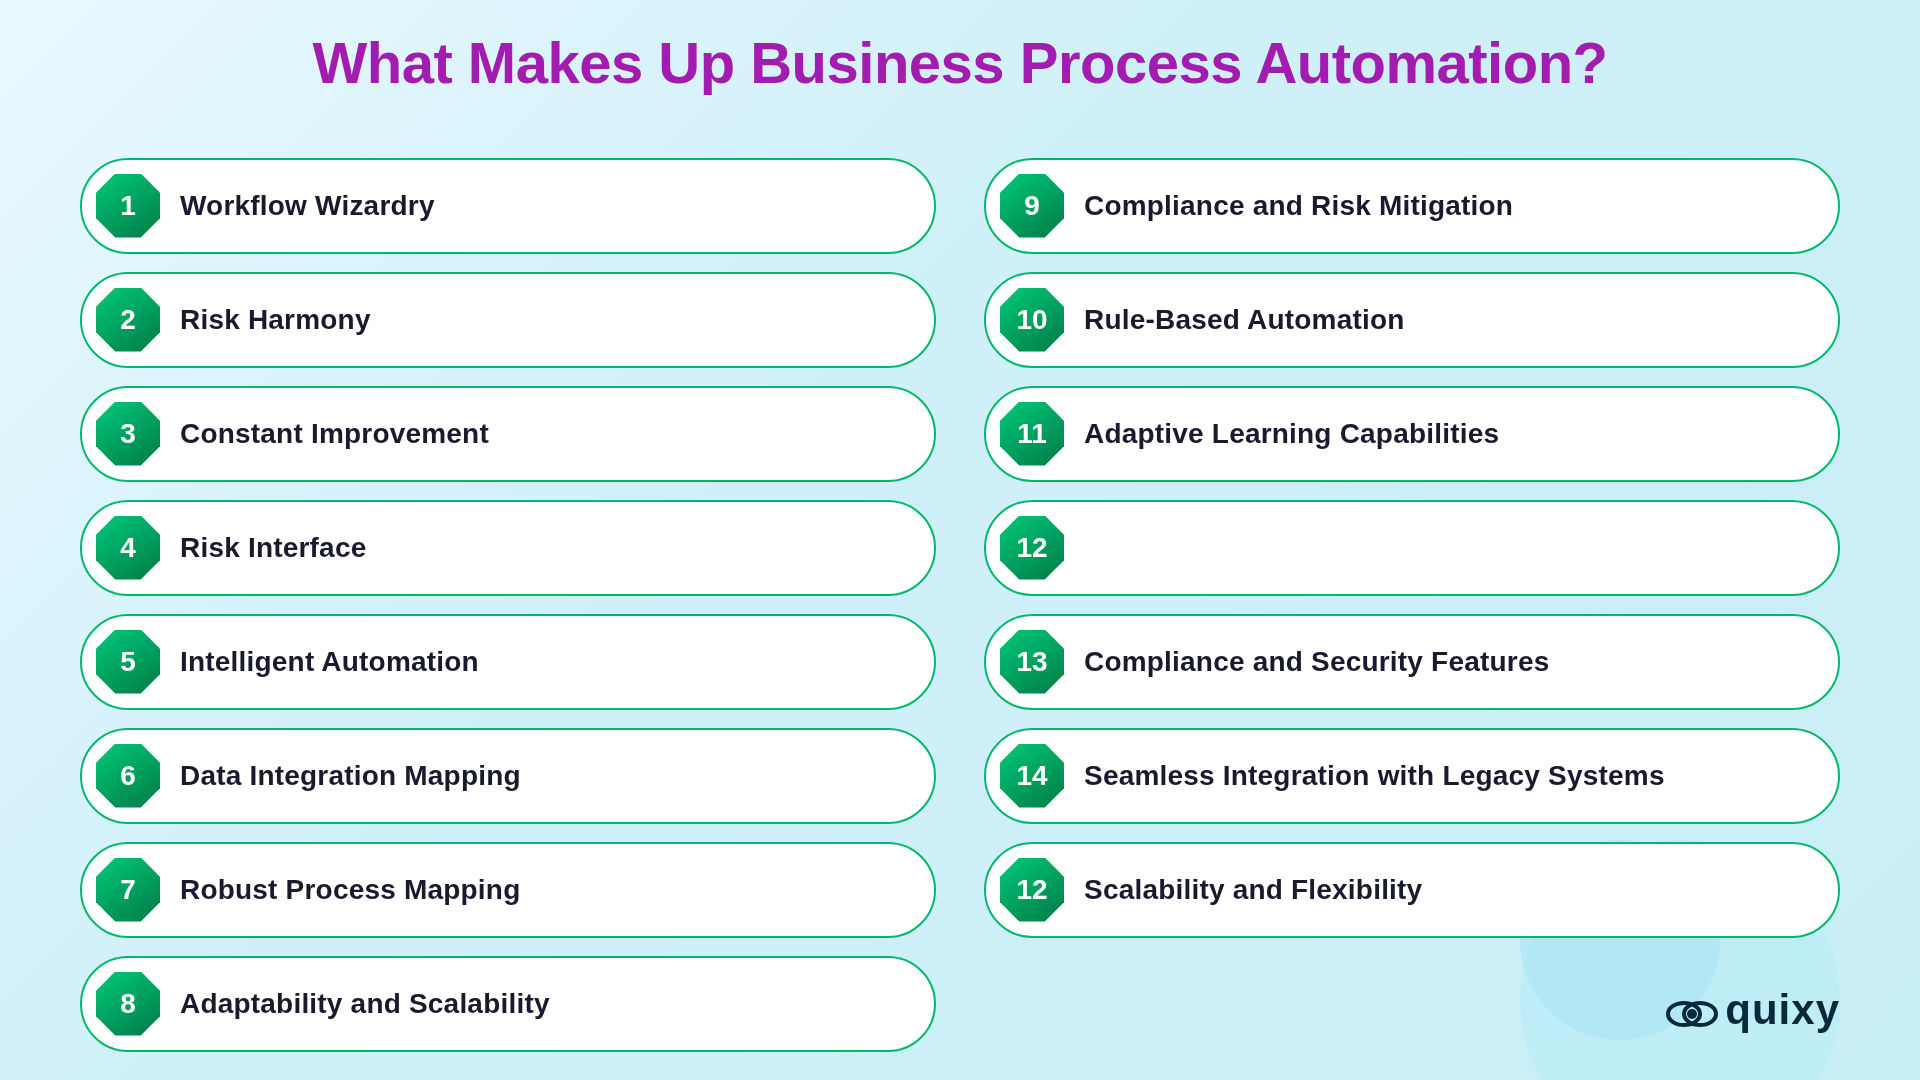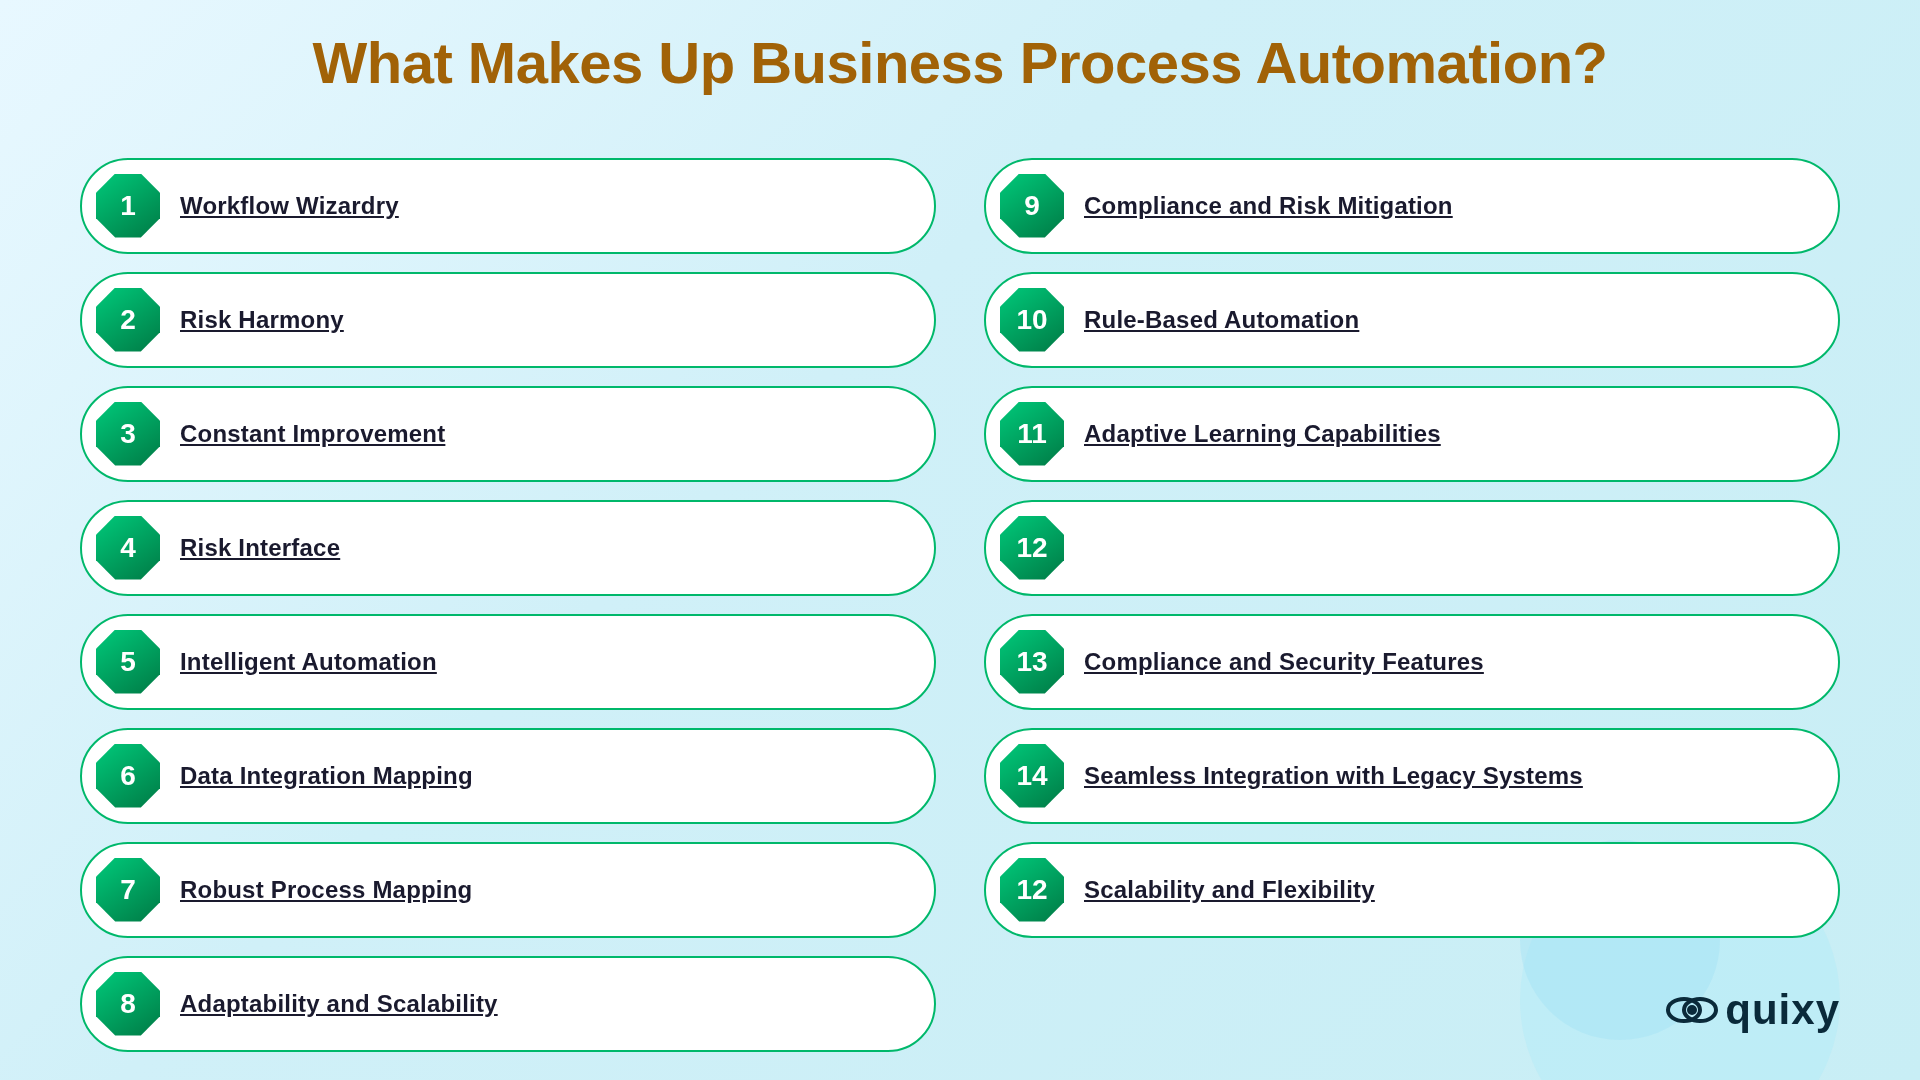--- a/index.html
+++ b/index.html
@@ -46,21 +46,21 @@
       z-index: 1;
       width: 1760px;
       display: flex;
       flex-direction: column;
       align-items: center;
     }
 
     .main-title {
       font-size: 58px;
       font-weight: 900;
-      color: #a16207;
+      color: #a21caf;
       text-align: center;
       margin-bottom: 62px;
       letter-spacing: -0.5px;
     }
 
     .grid-container {
       display: grid;
       grid-template-columns: 1fr 1fr;
       gap: 18px 48px;
       width: 100%;
@@ -86,33 +86,32 @@
       min-width: 64px;
       background: linear-gradient(145deg, #00c97a, #007a45);
       border-radius: 14px;
       clip-path: polygon(30% 0%, 70% 0%, 100% 30%, 100% 70%, 70% 100%, 30% 100%, 0% 70%, 0% 30%);
       color: white;
       font-size: 28px;
       font-weight: 900;
     }
 
     .item-label {
-      font-size: 24px;
+      font-size: 28px;
       font-weight: 600;
       color: #1a1a2e;
       letter-spacing: 0.2px;
-      text-decoration: underline;
     }
 
     .logo-area {
       position: absolute;
       bottom: 18px;
       right: 0;
       display: flex;
-      align-items: center;
+      align-items: flex-end;
       gap: 5px;
     }
 
     .logo-icon {
       width: 56px;
       height: 40px;
     }
 
     .logo-text {
       font-size: 42px;

